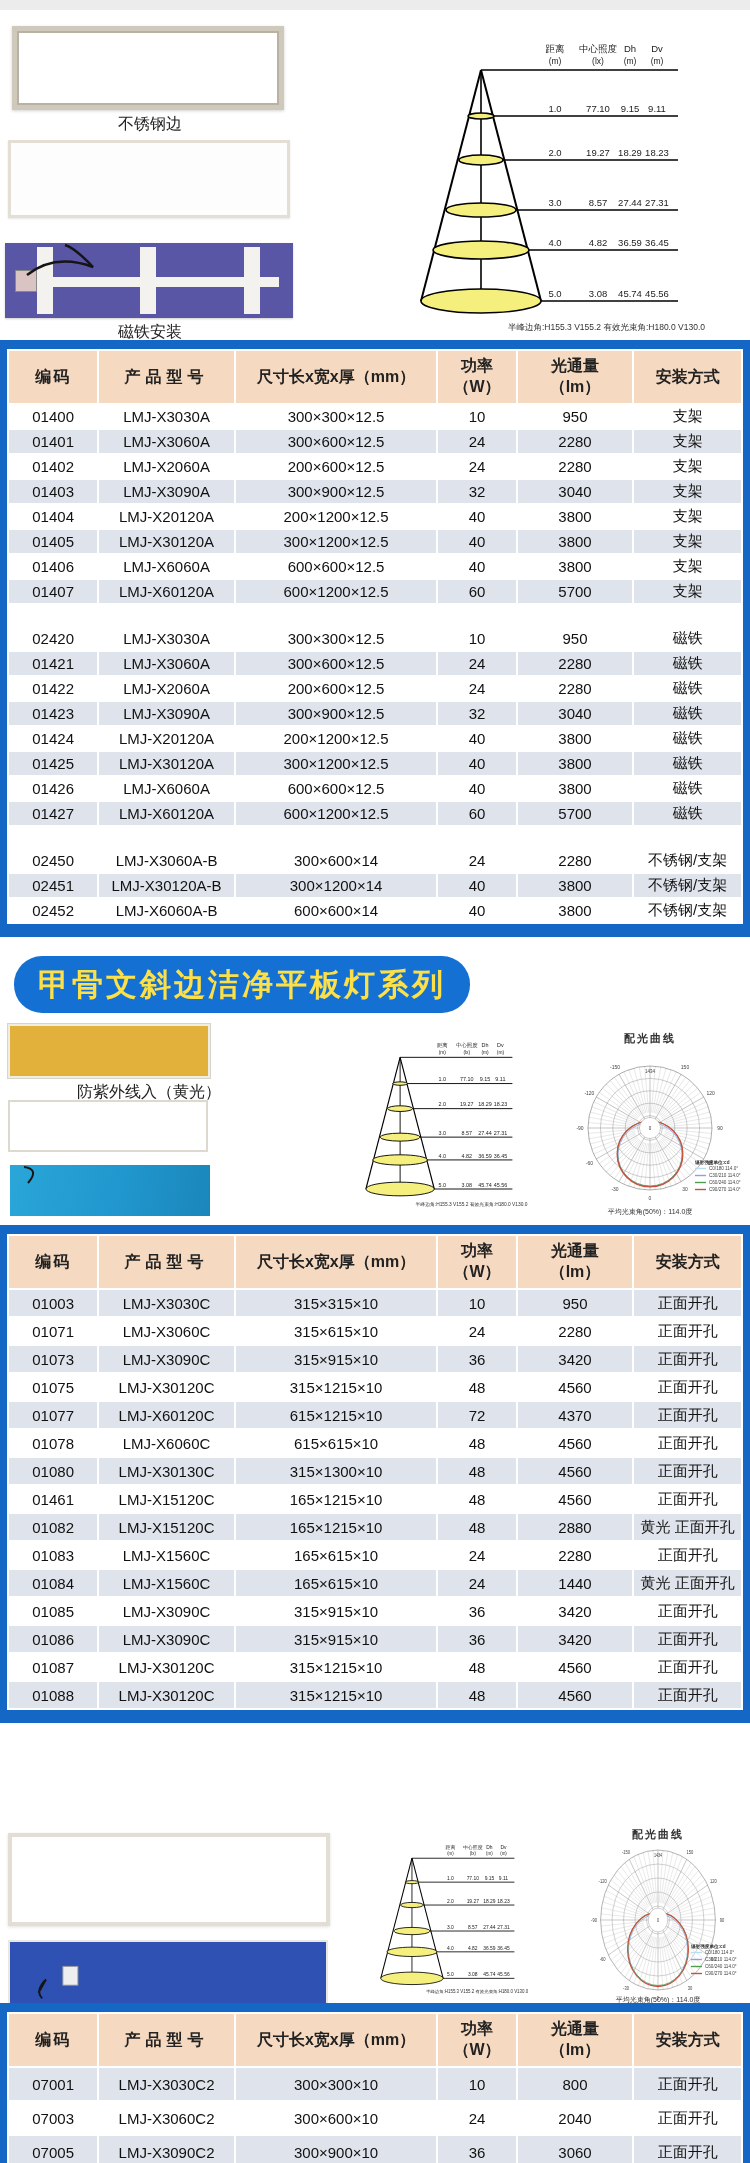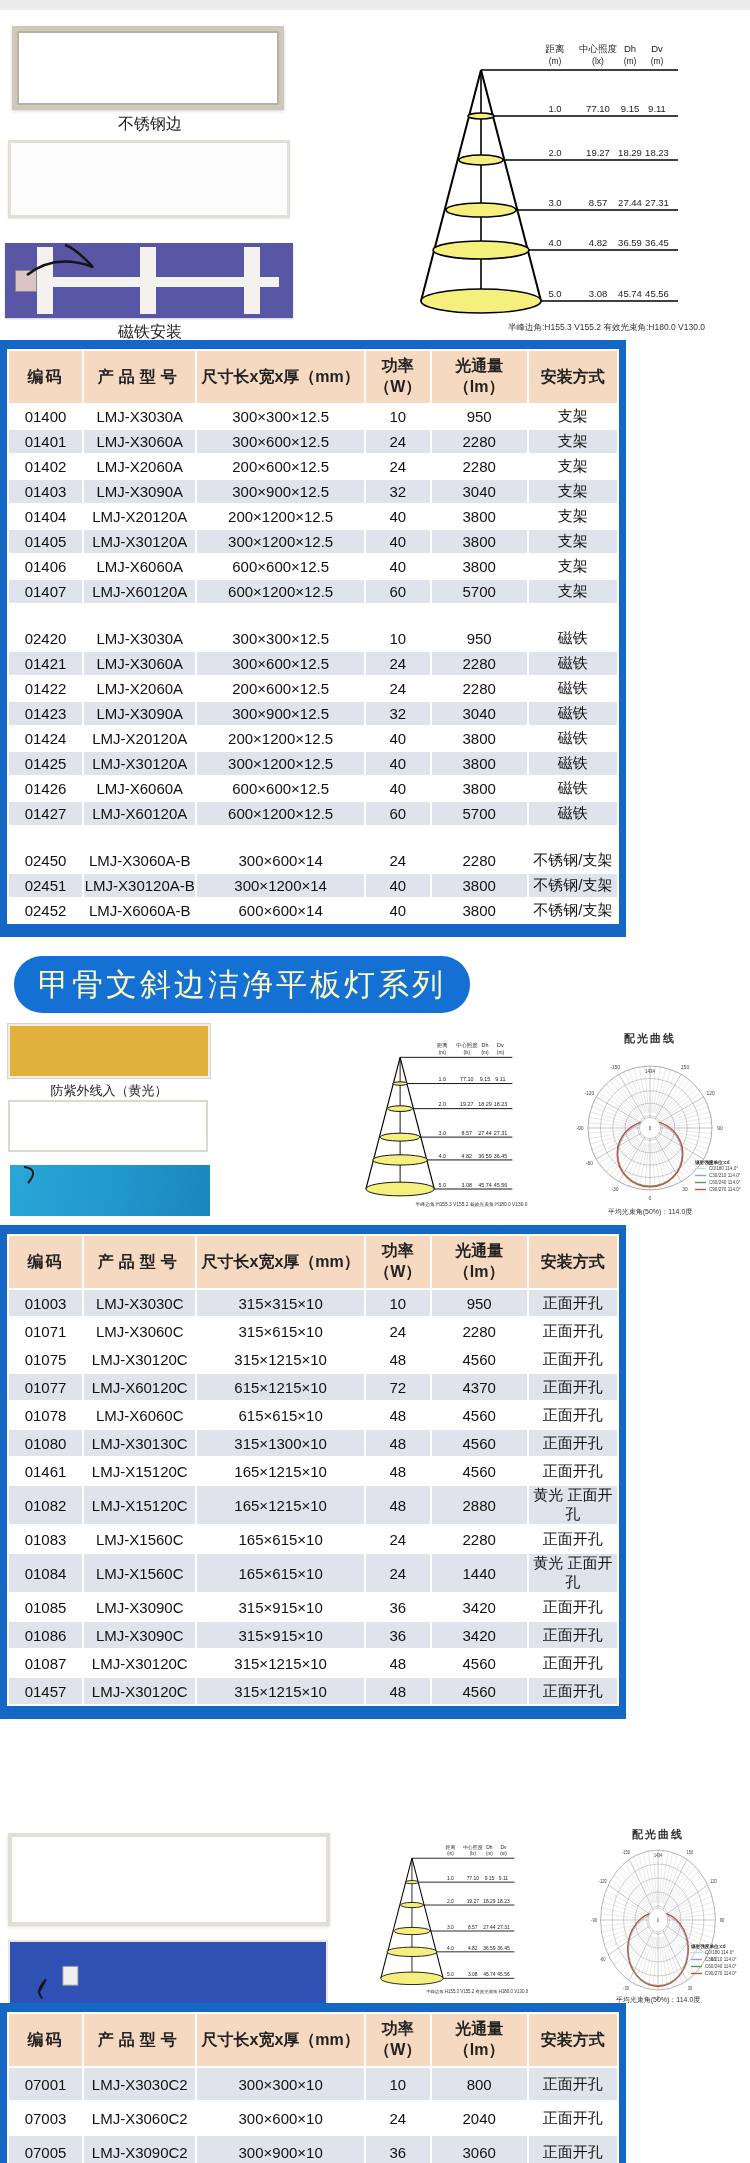--- a/index.html
+++ b/index.html
@@ -15,42 +15,42 @@
   #cap-stainless{left:0;top:114px;width:300px;}
   #p-white1{left:8px;top:140px;width:282px;height:78px;background:#fdfdfd;
      border:3px solid #e3dfd5;box-shadow:0 1px 2px rgba(0,0,0,.10);}
   #p-purple{left:5px;top:243px;width:288px;height:75px;background:var(--panel-purple);box-shadow:0 1px 2px rgba(0,0,0,.2);}
   #cap-magnet{left:0;top:322px;width:300px;}
   .hstrip{position:absolute;left:8%;right:5%;top:45%;height:13%;background:#f3f2ee;}
   .vstrip{position:absolute;top:5%;bottom:5%;width:5.5%;background:#f3f2ee;}
   .connector{position:absolute;left:3.5%;top:36%;width:7%;height:26%;background:#d9c3c3;border:1px solid #888;}
   .cable{position:absolute;left:0;top:0;width:100%;height:100%;overflow:visible;}
   
-  .pill{position:absolute;background:var(--title-bg);color:#fef9c3;font-weight:normal;
+  .pill{position:absolute;background:var(--title-bg);color:#fde047;font-weight:bold;
         font-size:31px;line-height:37px;padding:10px 24px;border-radius:28px;letter-spacing:3px;}
   #pill2{left:14px;top:956px;}
   #pill3{left:14px;top:1750px;}
   
   #p-yellow{left:8px;top:1024px;width:202px;height:54px;background:var(--panel-yellow);
      border:2px solid #f0ede4;box-shadow:0 0 0 1px #d8d4c8;}
-  #cap-uv{left:0;top:1082px;width:218px;font-size:13px;}
+  #cap-uv{left:0;top:1082px;width:218px;font-size:16px;padding-left:40px;}
   #p-white2{left:8px;top:1100px;width:200px;height:52px;background:#fff;border:2px solid #ddd9cf;}
   #p-cyan{left:10px;top:1165px;width:200px;height:51px;
      background:linear-gradient(100deg,#2aa6d8 0%,var(--panel-cyan) 55%,#1b86ba 100%);}
   #p-white3{left:8px;top:1833px;width:322px;height:93px;background:#fff;
      border:4px solid #e2ded4;box-shadow:0 1px 3px rgba(0,0,0,.12);}
   #p-blue{left:8px;top:1940px;width:320px;height:65px;background:var(--panel-blue);border:2px solid #e9e7e1;}
   
   #cone1{left:358px;top:8px;}
   #cone2{left:330px;top:1022px;}
   #cone3{left:348px;top:1826px;}
   #polar1{left:545px;top:1026px;}
   #polar2{left:563px;top:1826px;}
   
-  .spec-wrap{position:absolute;left:0;width:626px;box-sizing:border-box;background:#fff;
+  .spec-wrap{position:absolute;left:0;width:750px;box-sizing:border-box;background:#fff;
      border:7px solid var(--tbl-border);border-top-width:9px;border-bottom-width:13px;}
   #t1{top:340px;} #t2{top:1225px;} #t3{top:2003px;}
   table.spec{width:100%;border-collapse:collapse;table-layout:fixed;}
   .spec th{background:var(--header-bg);color:#222;font-size:16px;font-weight:bold;
      padding:5px 0;border:2px solid #fff;text-align:center;}
   .spec th:nth-child(2){letter-spacing:5px;}
   .spec th:nth-child(1){letter-spacing:2px;}
   .spec td{font-size:15px;color:#111;text-align:center;border:2px solid #fff;padding:0;}
   tr.g td{background:var(--row-gray);} tr.w td{background:#fff;}
   .t1r td{height:23px;} .t2r td{height:26px;} .t3r td{height:32px;}
@@ -528,20 +528,28 @@
             <td>正面开孔</td>
           </tr>
           <tr class="t2r w">
             <td>01071</td>
             <td>LMJ-X3060C</td>
             <td>315×615×10</td>
             <td>24</td>
             <td>2280</td>
             <td>正面开孔</td>
           </tr>
+          <tr class="t2r g">
+            <td>01073</td>
+            <td>LMJ-X3090C</td>
+            <td>315×915×10</td>
+            <td>36</td>
+            <td>3420</td>
+            <td>正面开孔</td>
+          </tr>
           <tr class="t2r w">
             <td>01075</td>
             <td>LMJ-X30120C</td>
             <td>315×1215×10</td>
             <td>48</td>
             <td>4560</td>
             <td>正面开孔</td>
           </tr>
           <tr class="t2r g">
             <td>01077</td>
@@ -617,21 +625,21 @@
           </tr>
           <tr class="t2r w">
             <td>01087</td>
             <td>LMJ-X30120C</td>
             <td>315×1215×10</td>
             <td>48</td>
             <td>4560</td>
             <td>正面开孔</td>
           </tr>
           <tr class="t2r g">
-            <td>01457</td>
+            <td>01088</td>
             <td>LMJ-X30120C</td>
             <td>315×1215×10</td>
             <td>48</td>
             <td>4560</td>
             <td>正面开孔</td>
           </tr>
         </tbody>
       </table>
     </div>
 

